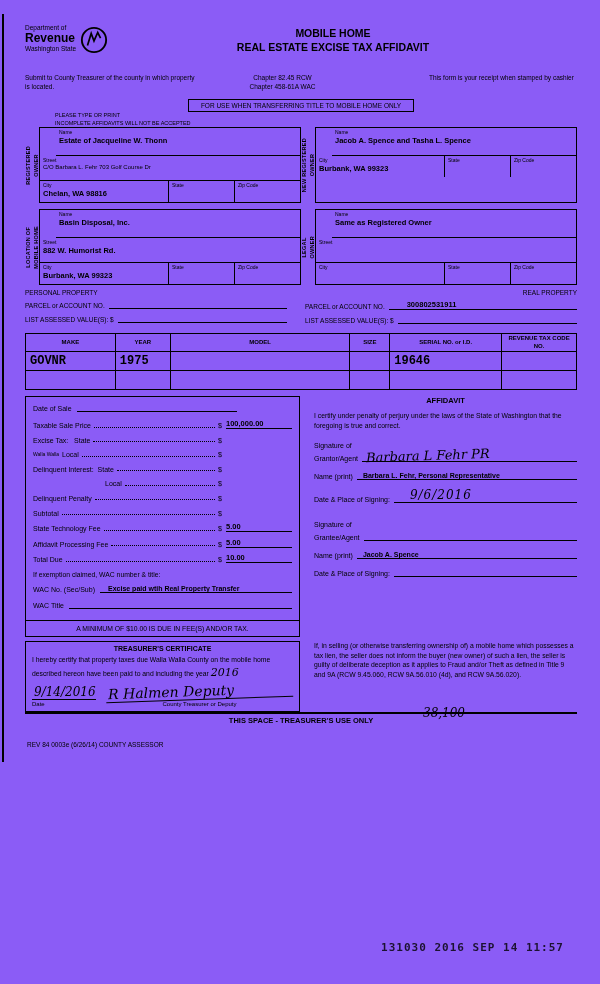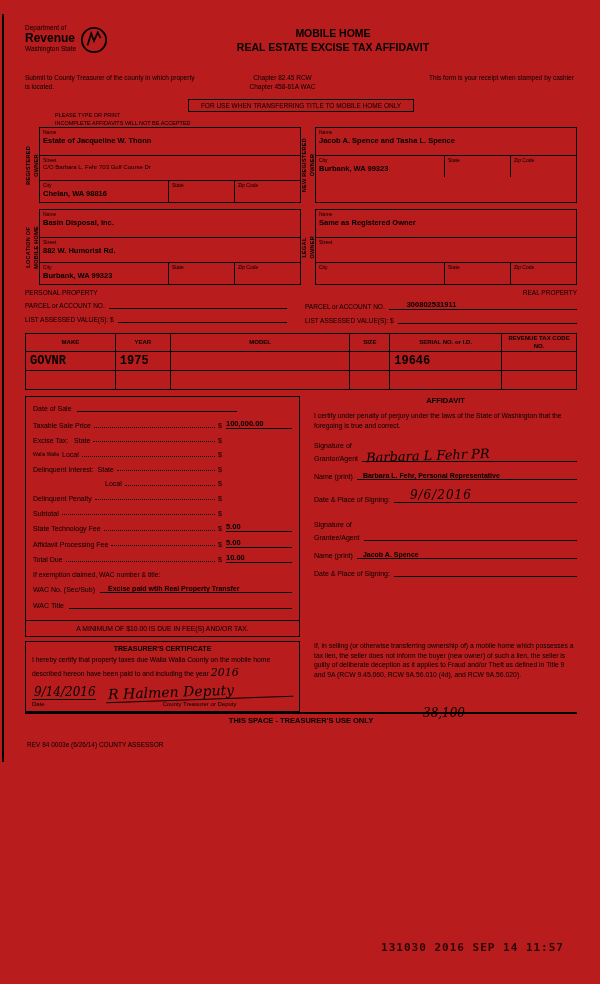--- a/index.html
+++ b/index.html
@@ -1,17 +1,17 @@
 <!DOCTYPE html>
 <html><head>
 <meta charset="utf-8">
 <style>
   * { margin:0; padding:0; box-sizing:border-box; }
   body { width:600px; background:#fff; color:#000; font-family:"Liberation Sans", sans-serif; }
-  .page { position:relative; width:600px; height:984px; background:#b91c1c; overflow:hidden; }
+  .page { position:relative; width:600px; height:984px; background:#8b5cf6; overflow:hidden; }
   .scan-edge { position:absolute; left:2px; top:14px; width:2px; height:748px; background:#000; }
   .form { position:absolute; left:25px; top:0; width:552px; }
 
   
   .header { position:absolute; top:24px; left:0; width:552px; display:flex; }
   .logo { display:flex; gap:4px; width:150px; align-items:flex-start; }
   .dept-small { font-size:6.5px; }
   .dept-name { font-size:12px; font-weight:bold; }
   .dept-sub { font-size:6.5px; }
   .logo-circle { width:28px; height:28px; margin-top:2px; flex:none; }
@@ -27,21 +27,21 @@
 
   .print-notes { position:absolute; top:111px; left:30px; font-size:5.5px; line-height:1.5; }
 
   
   .owners { position:absolute; top:127px; left:0; width:552px; display:grid; grid-template-columns:276px 276px; row-gap:6px; }
   .owner-cell { display:flex; }
   .side-label { width:14px; display:flex; align-items:center; justify-content:center; }
   .side-label span { writing-mode:vertical-rl; transform:rotate(180deg); font-size:5.5px; font-weight:bold; letter-spacing:.3px; text-align:center; line-height:1.5; }
   .owner-box { flex:1; border:1px solid #000; }
   .fld { padding:1px 3px; overflow:hidden; }
-  .fld-name { height:28px; border-bottom:1px solid #000; }
+  .fld-name { height:28px; border-bottom:1px solid #000;margin-left:16px; }
   .fld-street { height:25px; border-bottom:1px solid #000; }
   .csz { display:flex; height:21px; }
   .fld-city { flex:1; }
   .fld-state, .fld-zip { width:66px; border-left:1px solid #000; }
   .flabel { font-size:5px; }
   .fvalue { font-size:7.5px; font-weight:bold; margin-top:1px; white-space:nowrap; }
   .fvalue.plain { font-weight:normal; font-size:6px; }
 
   
   .parcel-row { position:absolute; top:289px; left:0; width:552px; display:flex; font-size:6.5px; }

